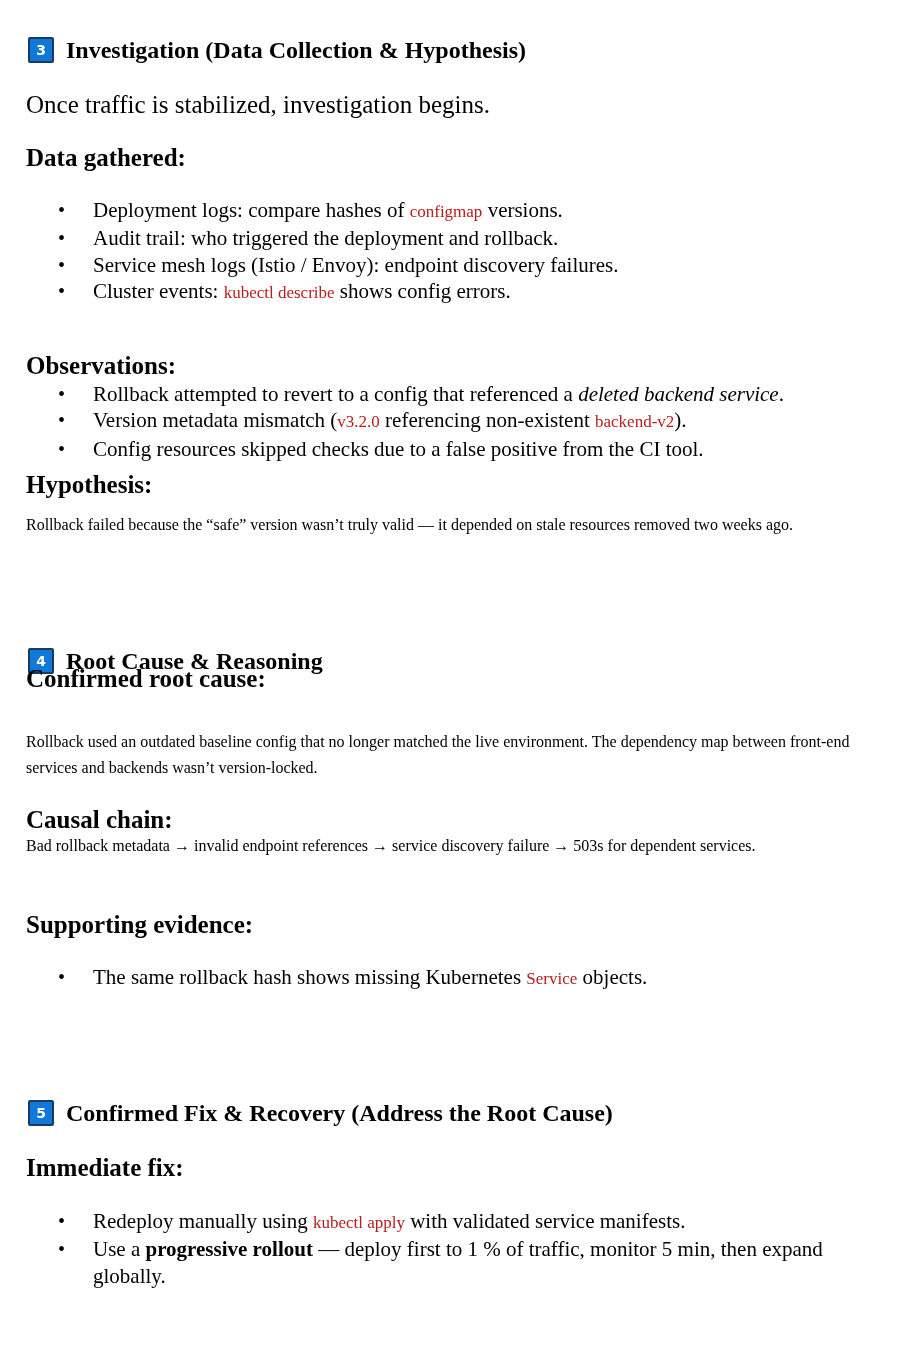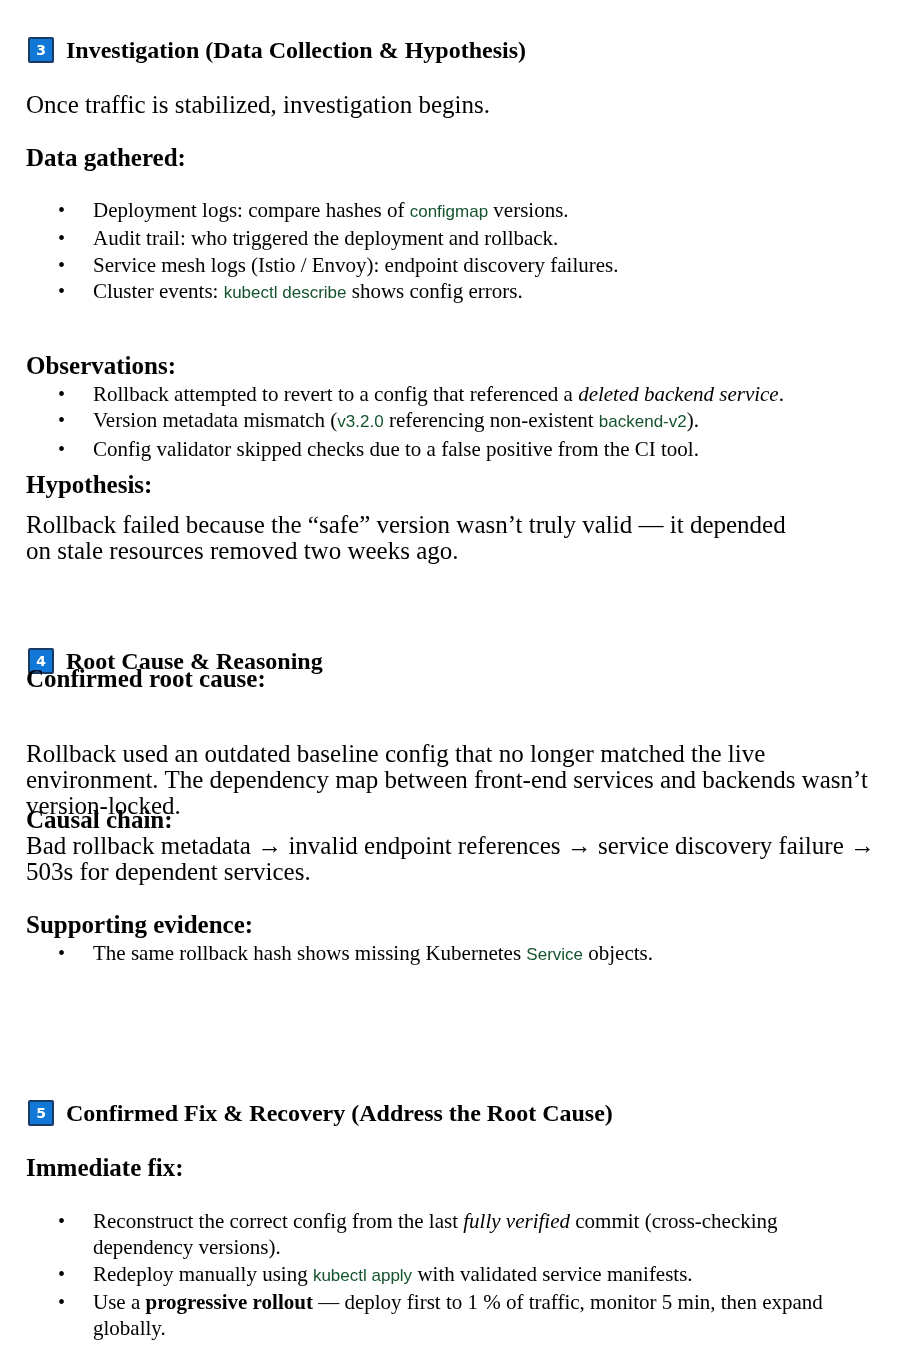--- a/index.html
+++ b/index.html
@@ -52,21 +52,21 @@
       font-size: 25px;
       line-height: 26px;
       white-space: nowrap;
     }
     .label {
       font-weight: bold;
     }
     .para {
       position: absolute;
       left: 0;
-      font-size: 25px;
+      font-size: 16px;
       line-height: 26px;
       width: 860px;
     }
     ul.bullets {
       position: absolute;
       left: 0;
       margin: 0;
       padding: 0;
       list-style: none;
       font-size: 21px;
@@ -78,23 +78,23 @@
       padding-left: 67px;
     }
     ul.bullets li::before {
       content: "\2022";
       position: absolute;
       left: 32px;
       top: 0;
       font-size: 20px;
     }
     code {
-      font-family: Liberation Sans, sans-serif;
+      font-family: Liberation Serif, serif;
       font-size: 17px;
-      color: #14532d;
+      color: #b91c1c;
     }
     em { font-style: italic; }
     strong { font-weight: bold; }
   </style>
 </head>
 <body>
 
 <div class="page">
 
   <div class="section-heading" style="top:36px;">
@@ -111,49 +111,48 @@
     <li><span>Audit trail: who triggered the deployment and rollback.</span></li>
     <li><span>Service mesh logs (Istio / Envoy): endpoint discovery failures.</span></li>
     <li><span>Cluster events: </span><code>kubectl describe</code><span> shows config errors.</span></li>
   </ul>
 
   <div class="text label" style="top:329px;margin-top:24px;">Observations:</div>
 
   <ul class="bullets" style="top:381px;">
     <li><span>Rollback attempted to revert to a config that referenced a </span><em>deleted backend service</em><span>.</span></li>
     <li><span>Version metadata mismatch (</span><code>v3.2.0</code><span> referencing non-existent </span><code>backend-v2</code><span>).</span></li>
-    <li><span>Config validator skipped checks due to a false positive from the CI tool.</span></li>
+    <li><span>Config resources skipped checks due to a false positive from the CI tool.</span></li>
   </ul>
 
   <div class="text label" style="top:472px;">Hypothesis:</div>
   <div class="para" style="top:512px; width:780px;">Rollback failed because the “safe” version wasn’t truly valid — it depended on stale resources removed two weeks ago.</div>
 
   <div class="section-heading" style="top:647px;">
     <span class="badge">4</span>
     <span>Root Cause &amp; Reasoning</span>
   </div>
 
   <div class="text label" style="top:666px;">Confirmed root cause:</div>
-  <div class="para" style="top:729px; width:850px;margin-top:12px;">Rollback used an outdated baseline config that no longer matched the live environment. The dependency map between front-end services and backends wasn’t version-locked.</div>
+  <div class="para" style="top:729px; width:850px;">Rollback used an outdated baseline config that no longer matched the live environment. The dependency map between front-end services and backends wasn’t version-locked.</div>
 
   <div class="text label" style="top:807px;">Causal chain:</div>
   <div class="para" style="top:833px; width:860px;">Bad rollback metadata → invalid endpoint references → service discovery failure → 503s for dependent services.</div>
 
   <div class="text label" style="top:912px;">Supporting evidence:</div>
 
-  <ul class="bullets" style="top:940px;">
+  <ul class="bullets" style="top:964px;">
     <li><span>The same rollback hash shows missing Kubernetes </span><code>Service</code><span> objects.</span></li>
   </ul>
 
   <div class="section-heading" style="top:1099px;">
     <span class="badge">5</span>
     <span>Confirmed Fix &amp; Recovery (Address the Root Cause)</span>
   </div>
 
   <div class="text label" style="top:1155px;">Immediate fix:</div>
 
   <ul class="bullets" style="top:1208px; width:810px;">
-    <li><span>Reconstruct the correct config from the last </span><em>fully verified</em><span> commit (cross-checking dependency versions).</span></li>
     <li><span>Redeploy manually using </span><code>kubectl apply</code><span> with validated service manifests.</span></li>
     <li><span>Use a </span><strong>progressive rollout</strong><span> — deploy first to 1 % of traffic, monitor 5 min, then expand globally.</span></li>
   </ul>
 
 </div>
 
 </body></html>

